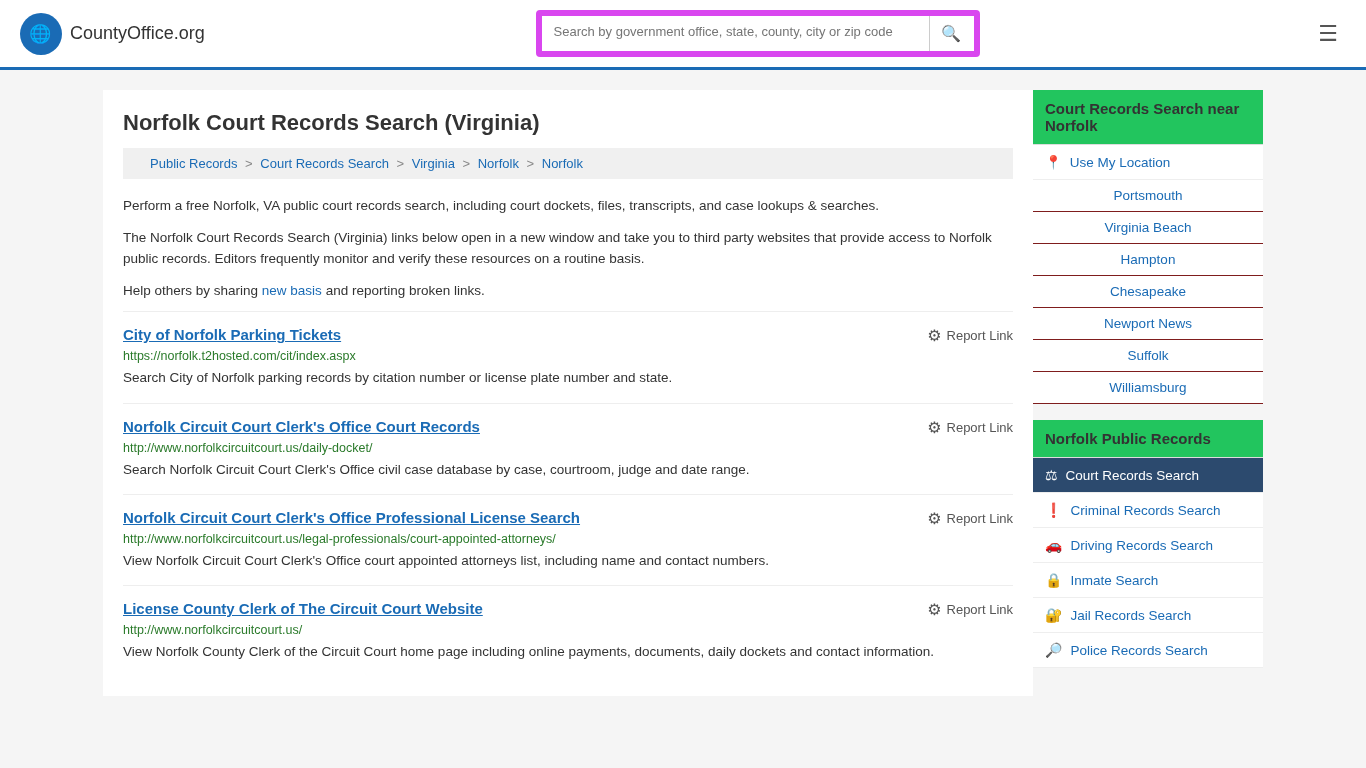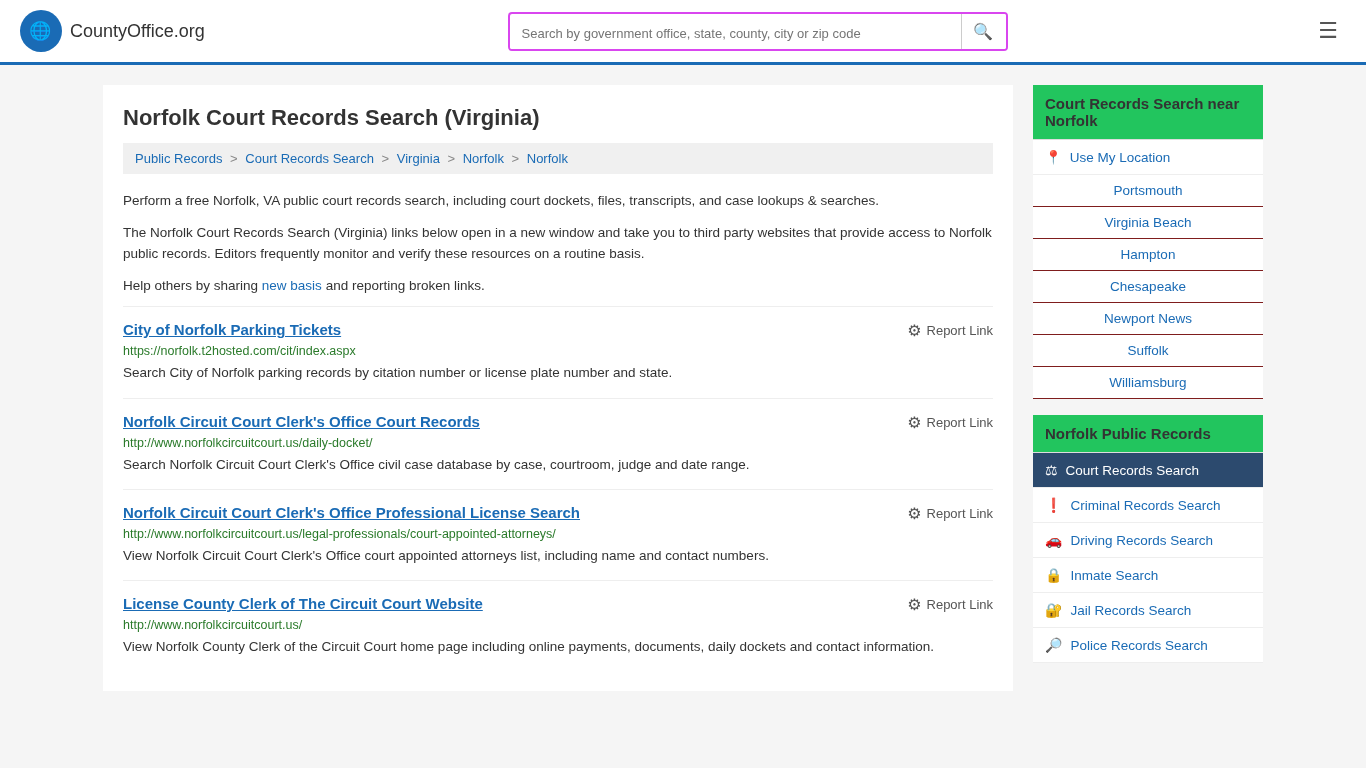--- a/index.html
+++ b/index.html
@@ -34,25 +34,25 @@
       font-size: 18px;
       font-weight: bold;
       color: #1a6bb5;
     }
     .logo-text span {
       color: #333;
       font-weight: normal;
     }
     .search-bar {
       display: flex;
-      align-items: flex-end;
-      border: 2px solid #d946ef;
+      align-items: flex-start;
+      border: 6px solid #d946ef;
       border-radius: 4px;
       overflow: hidden;
-      width: 500px;
+      width: 444px;
     }
     .search-bar input {
       border: none;
       outline: none;
       padding: 8px 12px;
       flex: 1;
       font-size: 13px;
       color: #888;
     }
     .search-bar button {
@@ -70,38 +70,37 @@
       color: #555;
       padding: 8px;
     }
 
     
     .main-container {
       max-width: 1200px;
       margin: 0 auto;
       padding: 20px;
       display: flex;
-      gap: 20px;
     }
 
     
     .content {
       flex: 1;
       background: #fff;
       padding: 20px;
     }
     .page-title {
       font-size: 22px;
       font-weight: bold;
       color: #333;
       margin-bottom: 12px;
     }
     .breadcrumb {
       background: #f0f0f0;
-      padding: 8px 12px;
+      padding: 8px 27px;
       font-size: 13px;
       margin-bottom: 16px;
       color: #555;
     }
     .breadcrumb a {
       color: #1a6bb5;
       text-decoration: none;
     }
     .breadcrumb span { color: #888; margin: 0 4px; }
 

